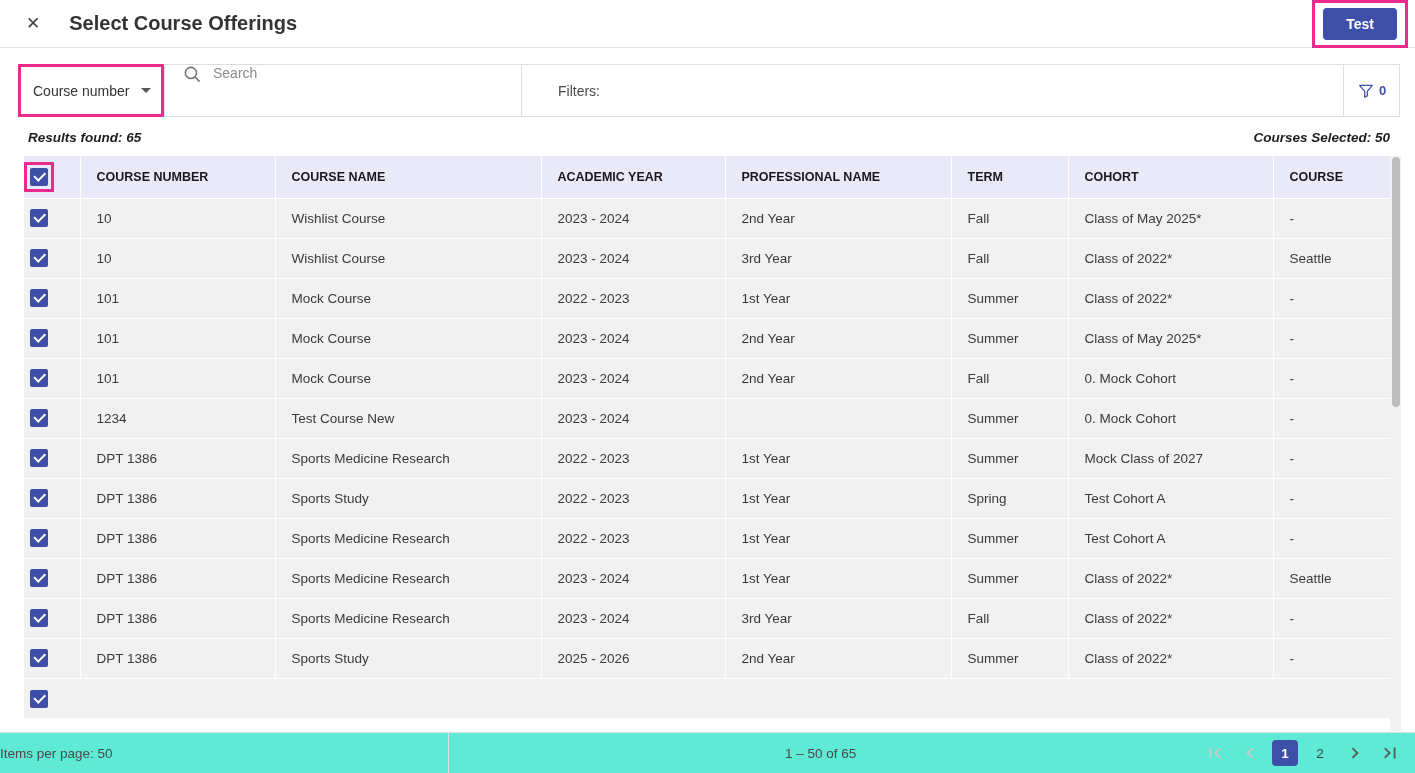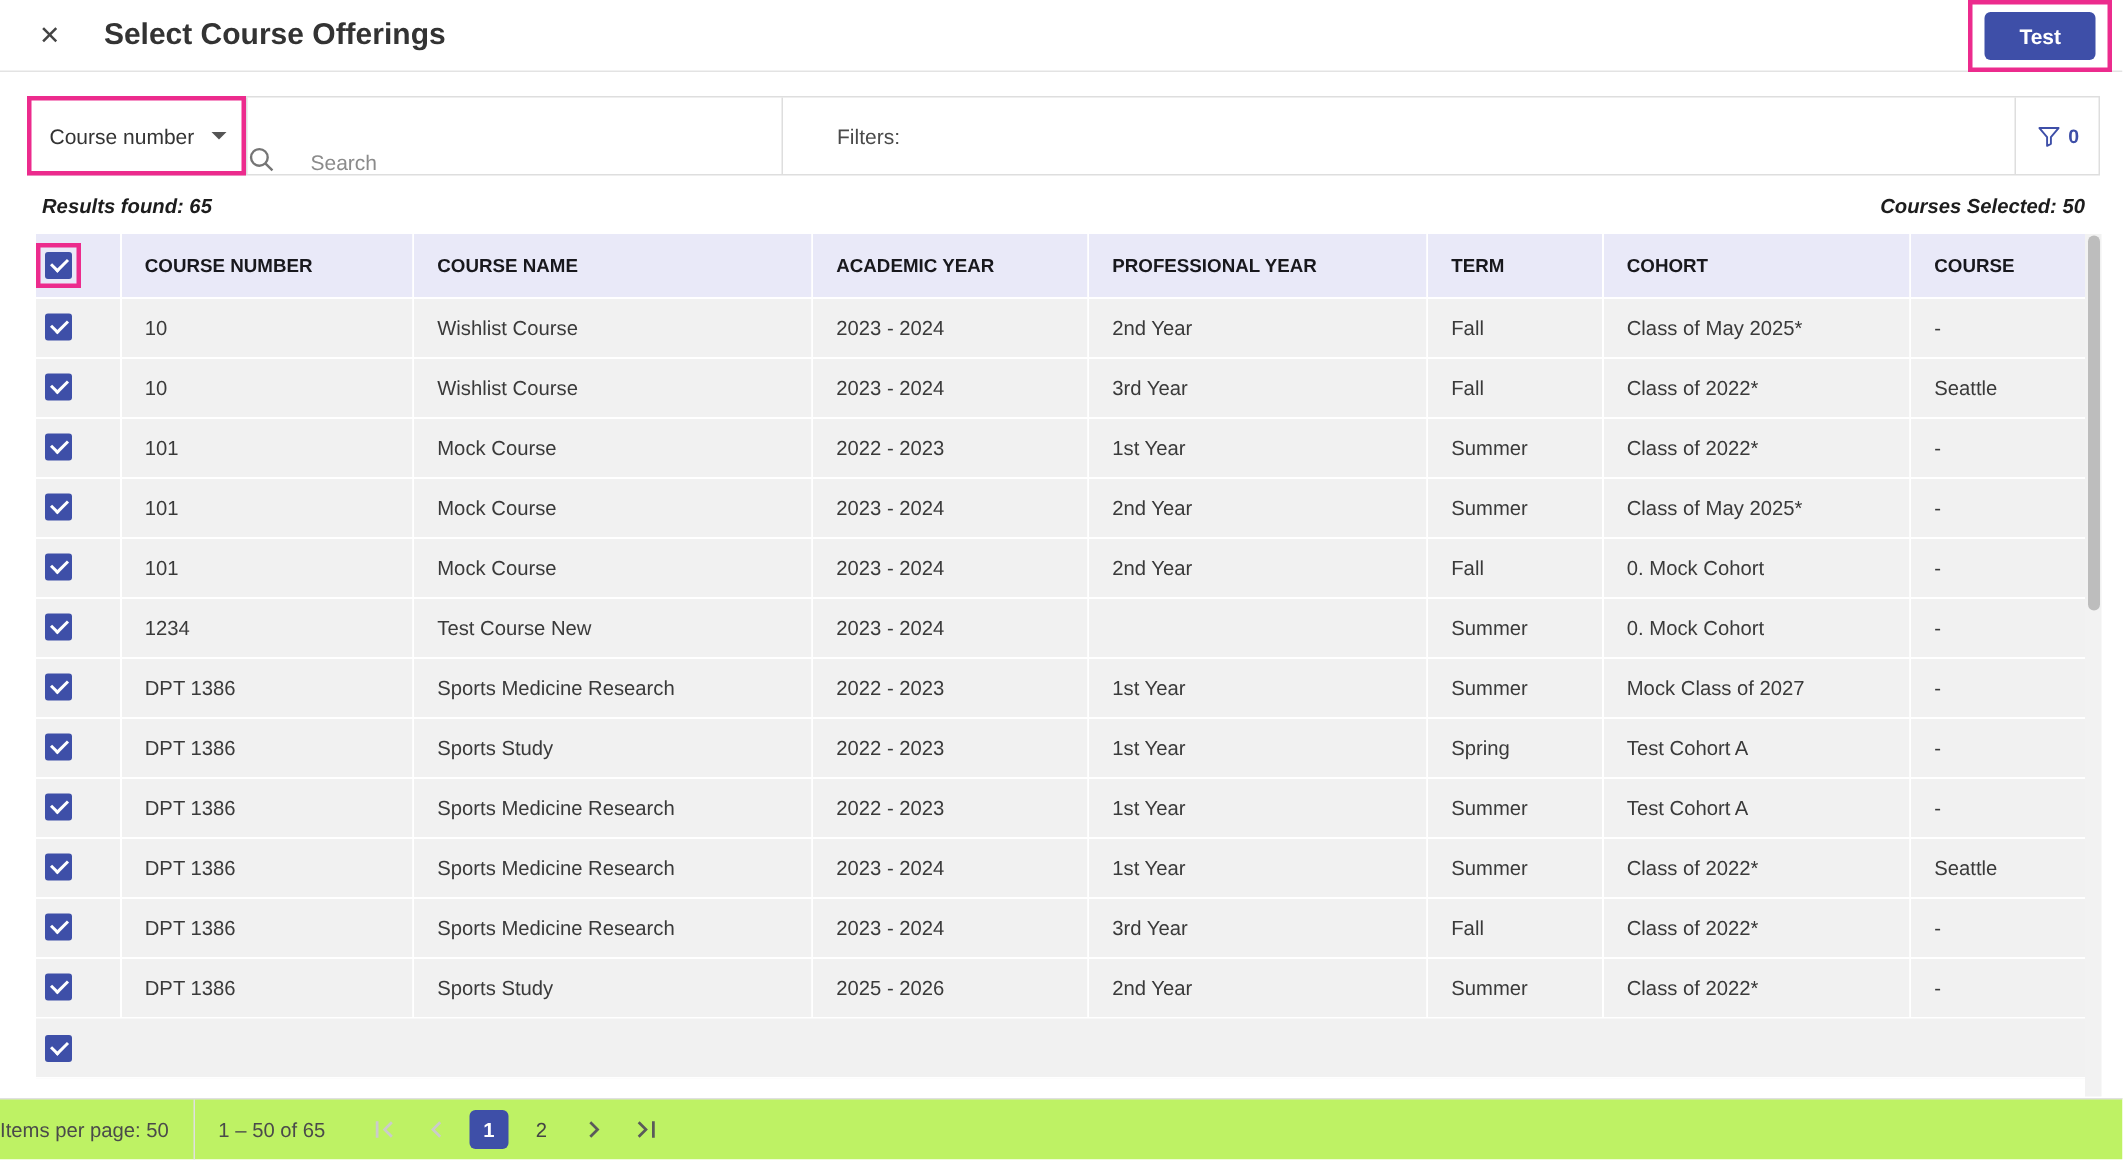--- a/index.html
+++ b/index.html
@@ -19,21 +19,21 @@
 
   
   .toolbar { position:absolute; top:64px; left:18px; width:1382px; height:53px;
              border:1px solid #dedede; background:#fff; display:flex; align-items:stretch; }
   .dropdown { width:146px; border-right:1px solid #dedede; display:flex; align-items:center;
               justify-content:space-between; padding:0 13px 0 14px; font-size:14px; color:#333; cursor:pointer; }
   .caret { width:0; height:0; border-left:5px solid transparent; border-right:5px solid transparent;
            border-top:5px solid #555; }
   .annot-dropdown { position:absolute; top:64px; left:18px; width:146px; height:53px;
                     border:3px solid var(--annotation); z-index:6; pointer-events:none; }
-  .searchbox { width:356px; display:flex; align-items:flex-end; gap:23px; }
+  .searchbox { width:356px; display:flex; align-items:flex-start; padding-left:18px; gap:11px; }
   .search-input { border:none; outline:none; font-size:14px; color:#333; flex:1; background:transparent; font-family:inherit; }
   .search-input::placeholder { color:#8b8b8b; }
   .filters-sec { flex:1; border-left:1px solid #dedede; display:flex; align-items:center;
                  padding-left:36px; font-size:14px; color:#4a4a4a; }
   .funnel-sec { width:56px; border-left:1px solid #dedede; display:flex; align-items:center;
                 justify-content:center; gap:4px; cursor:pointer; }
   .fcount { color:var(--accent); font-size:13px; font-weight:700; }
 
   
   .summary { position:absolute; top:118px; left:18px; width:1382px; height:38px;
@@ -59,22 +59,22 @@
                      border-left:2px solid #fff; border-bottom:2px solid #fff; transform:rotate(-45deg); }
   .partial-row { height:40px; width:1366px; background:var(--row-bg);
                  border-bottom:1px solid #fff; padding:11px 0 0 6px; }
 
   
   .vscrollbar { position:absolute; right:14px; top:156px; width:11px; height:575px; background:#f2f2f2; }
   .vscrollbar .thumb { position:absolute; top:1px; left:1.5px; width:8px; height:250px;
                        background:#bdbdbd; border-radius:4px; }
 
   
-  .footer { position:absolute; left:0; bottom:0; width:1415px; height:41px; background:#bef264;
-            border-top:1px solid #e0e0e0; display:flex; align-items:center; justify-content:flex-start;
+  .footer { position:absolute; left:0; bottom:0; width:1415px; height:41px; background:#5eead4;
+            border-top:1px solid #e0e0e0; display:flex; align-items:center; justify-content:space-between;
             gap:16px; padding-right:12px; font-size:13.5px; color:#4a4a4a; z-index:3; }
   .vdiv { width:1px; height:41px; background:#e0e0e0; align-self:stretch; }
   .pager { display:flex; align-items:center; gap:9px; margin-left:10px; }
   .pgbtn { background:none; border:none; width:26px; height:26px; display:flex; align-items:center;
            justify-content:center; cursor:pointer; padding:0; }
   .pgbtn svg { width:22px; height:22px; fill:#5a5a5a; }
   .pgbtn.disabled svg { fill:#cbcbcb; }
   .page { width:26px; height:26px; border:none; background:none; font-size:13.5px; color:#444;
           border-radius:4px; cursor:pointer; font-family:inherit; }
   .page.active { background:var(--accent); color:#fff; font-weight:700; }
@@ -134,21 +134,21 @@
     <thead>
       <tr>
         <th class="col-check">
           <span class="annotation-check">
             <span class="checkbox checked"></span>
           </span>
         </th>
         <th>COURSE NUMBER</th>
         <th>COURSE NAME</th>
         <th>ACADEMIC YEAR</th>
-        <th>PROFESSIONAL YEAR</th>
+        <th>PROFESSIONAL NAME</th>
         <th>TERM</th>
         <th>COHORT</th>
         <th>COURSE</th>
       </tr>
     </thead>
     <tbody>
         <tr>
           <td class="col-check"><span class="checkbox checked"></span></td>
           <td>10</td>
           <td>Wishlist Course</td>

